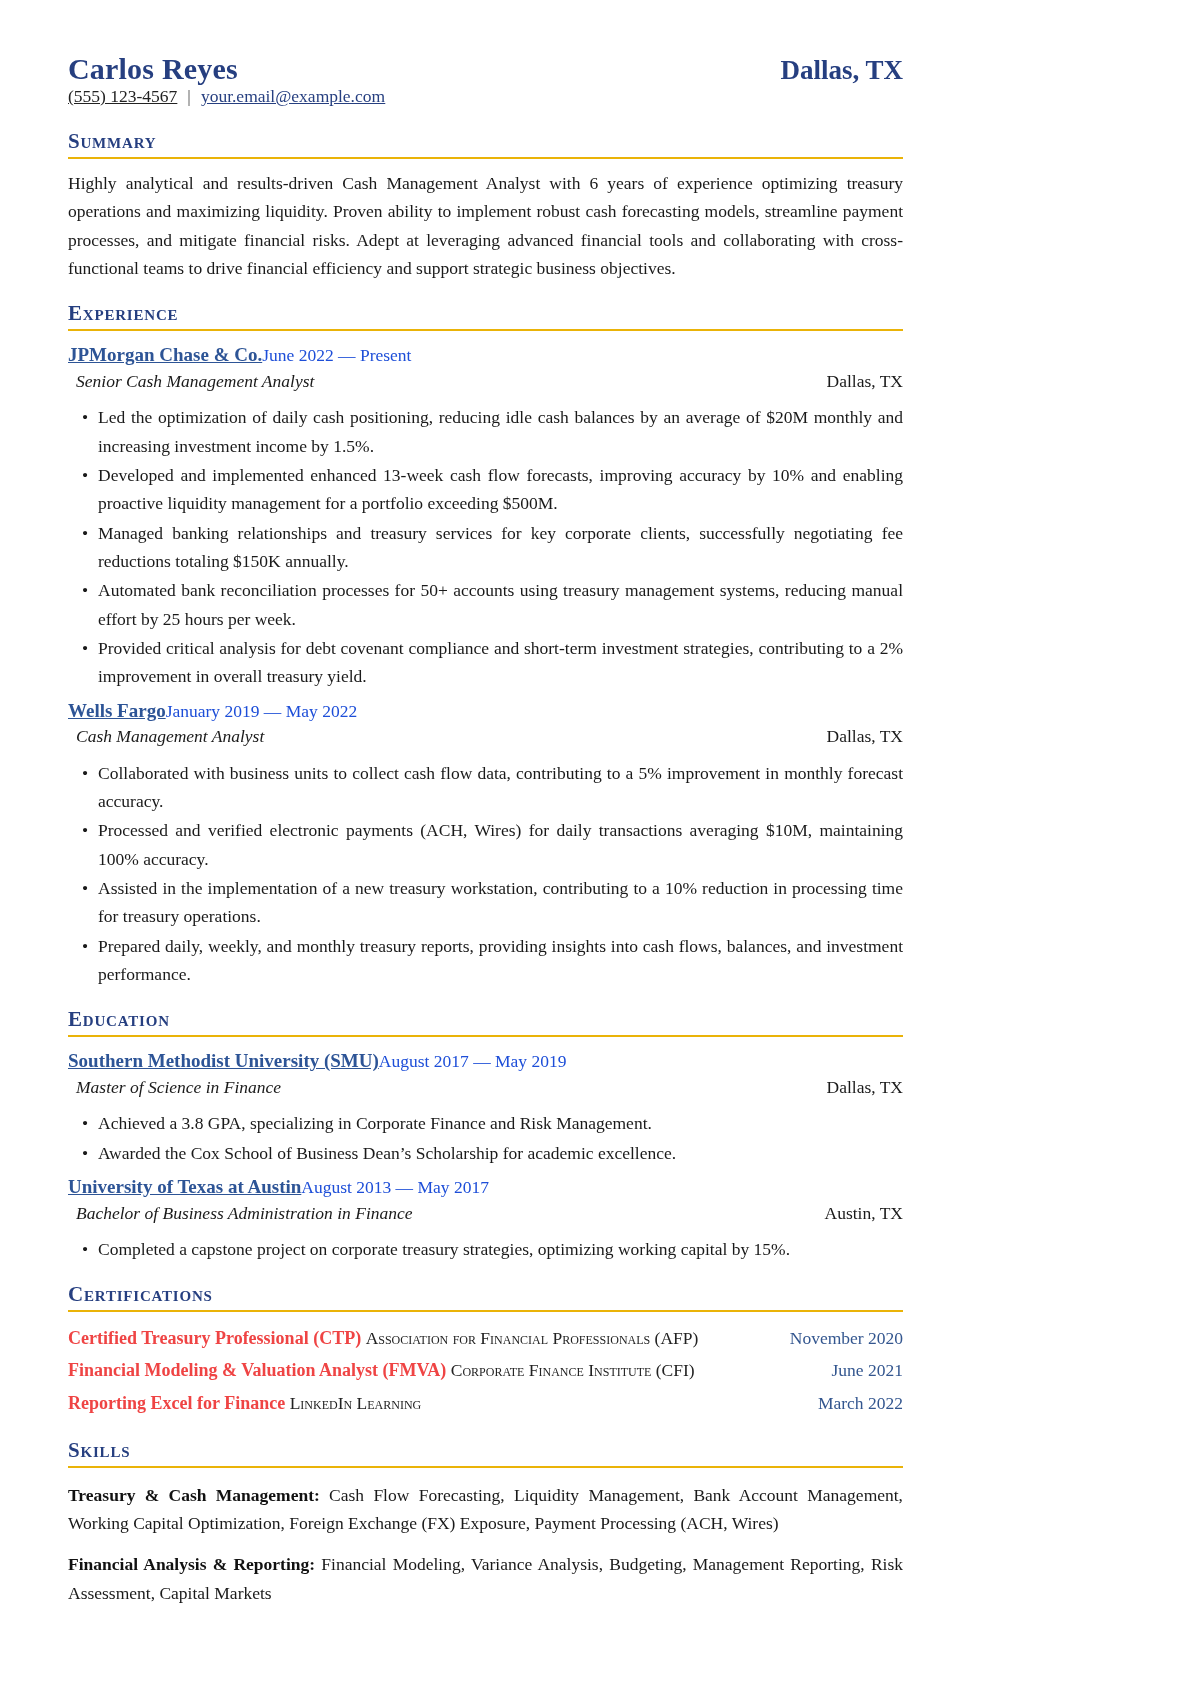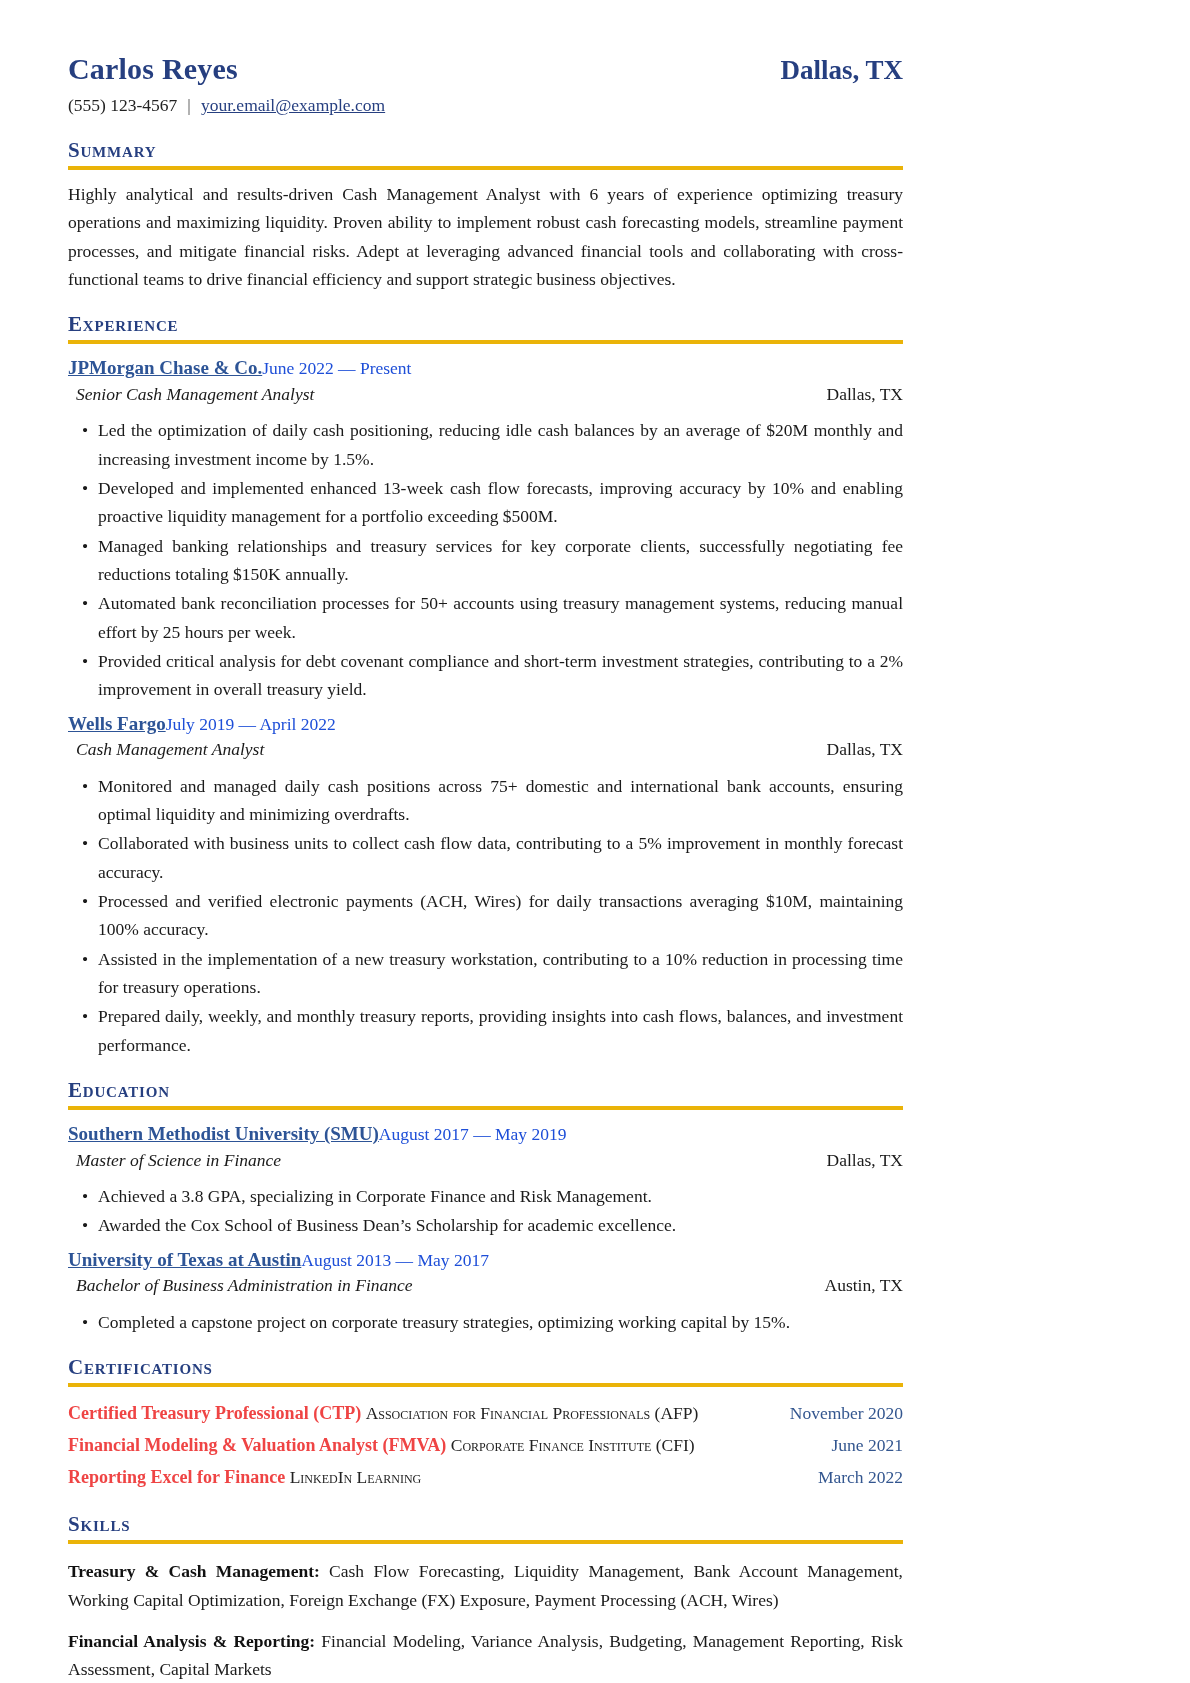--- a/index.html
+++ b/index.html
@@ -28,39 +28,39 @@
     font-weight: bold;
     color: #263f80;
     letter-spacing: 0.2px;
   }
   .header-location {
     font-size: 27px;
     font-weight: bold;
     color: #263f80;
   }
   .contact-row {
-    margin-top: 9px;
     font-size: 17.5px;
     color: #222222;
+    text-decoration: underline;
   }
   .contact-sep { color: #555555; margin: 0 10px; }
   .email-link {
     color: #263f80;
     text-decoration: underline;
     cursor: pointer;
   }
 
   
   .section-title {
     font-size: 21px;
     font-weight: bold;
     font-variant: small-caps;
     letter-spacing: 0.8px;
     color: #263f80;
-    border-bottom: 4px solid #eab308;
+    border-bottom: 2px solid #eab308;
     padding-bottom: 3px;
     margin-top: 19px;
     margin-bottom: 10px;
   }
   .section-title.first { margin-top: 22px; }
 
   .body-text {
     font-size: 17.5px;
     line-height: 1.62;
     text-align: justify;
@@ -176,28 +176,27 @@
       <li>Developed and implemented enhanced 13-week cash flow forecasts, improving accuracy by 10% and enabling proactive liquidity management for a portfolio exceeding $500M.</li>
       <li>Managed banking relationships and treasury services for key corporate clients, successfully negotiating fee reductions totaling $150K annually.</li>
       <li>Automated bank reconciliation processes for 50+ accounts using treasury management systems, reducing manual effort by 25 hours per week.</li>
       <li>Provided critical analysis for debt covenant compliance and short-term investment strategies, contributing to a 2% improvement in overall treasury yield.</li>
     </ul>
   </div>
 
   <div class="entry">
     <div class="entry-row1">
       <span class="entry-title">Wells Fargo</span>
-      <span class="entry-dates">July 2019 — April 2022</span>
+      <span class="entry-dates">January 2019 — May 2022</span>
     </div>
     <div class="entry-row2">
       <span class="entry-role">Cash Management Analyst</span>
       <span class="entry-location">Dallas, TX</span>
     </div>
     <ul class="bullets">
-      <li>Monitored and managed daily cash positions across 75+ domestic and international bank accounts, ensuring optimal liquidity and minimizing overdrafts.</li>
       <li>Collaborated with business units to collect cash flow data, contributing to a 5% improvement in monthly forecast accuracy.</li>
       <li>Processed and verified electronic payments (ACH, Wires) for daily transactions averaging $10M, maintaining 100% accuracy.</li>
       <li>Assisted in the implementation of a new treasury workstation, contributing to a 10% reduction in processing time for treasury operations.</li>
       <li>Prepared daily, weekly, and monthly treasury reports, providing insights into cash flows, balances, and investment performance.</li>
     </ul>
   </div>
 
   <div class="section-title">Education</div>
 
   <div class="entry">

